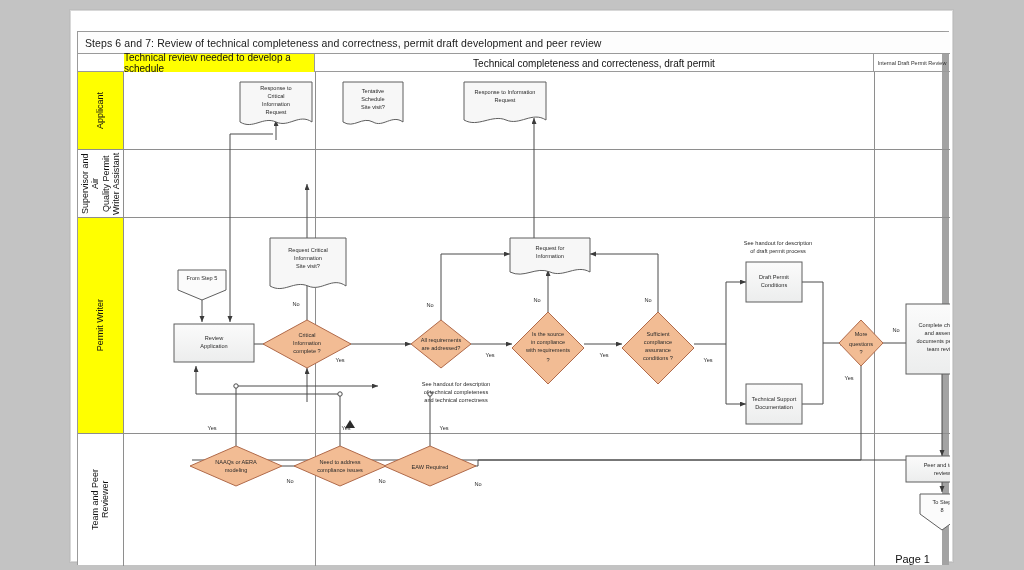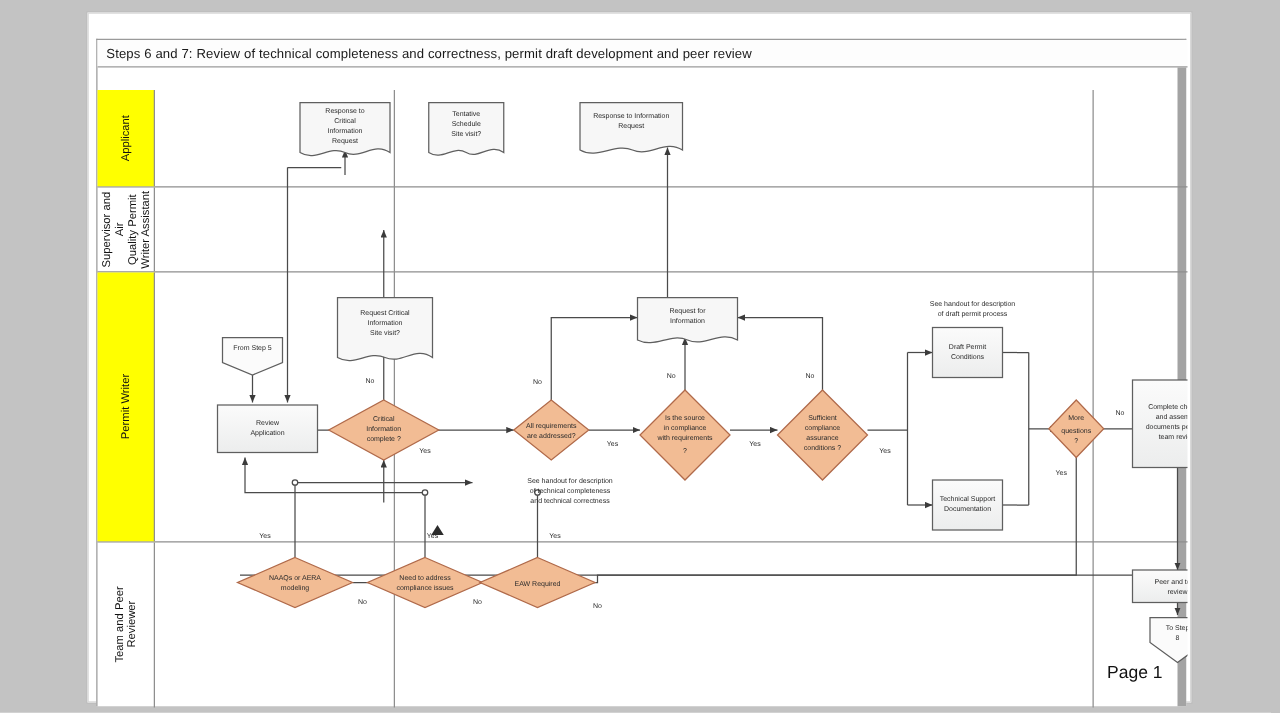--- a/index.html
+++ b/index.html
@@ -79,35 +79,46 @@
   .colsep { position: absolute; top: 0; width: 1px; background: #8e8e8e; }
 
   
   #flow { position: absolute; left: 0; top: 0; width: 872px; height: 534px; pointer-events: none; }
 
   .nodelabel { font-size: 5.6px; fill: #2b2b2b; font-family: "Liberation Sans", sans-serif; }
   .edgelabel { font-size: 5.6px; fill: #2b2b2b; font-family: "Liberation Sans", sans-serif; }
   .notelabel { font-size: 5.6px; fill: #2b2b2b; font-family: "Liberation Sans", sans-serif; }
 
   #page-num {
-    position: absolute; right: 12px; bottom: 20px;
-    font-size: 14px; color: #111;
+    position: absolute; right: 12px; bottom: 0;
+    font-size: 11px; color: #111;
   }
 </style>
 </head>
 <body>
 
 <div id="root">
   <div id="page-shell">
     <div id="page-inner">
 
       <div id="title-bar">
         <span>Steps 6 and 7: Review of technical completeness and correctness, permit draft development and peer review</span>
       </div>
 
+      <div id="phase-row">
+        <div class="phase yellow" style="left:46px;width:191px;">
+          <span>Technical review needed to develop a schedule</span>
+        </div>
+        <div class="phase" style="left:237px;width:559px;">
+          <span>Technical completeness and correcteness, draft permit</span>
+        </div>
+        <div class="phase tiny" style="left:796px;width:76px;border-right:none;">
+          <span>Internal Draft Permit Review</span>
+        </div>
+      </div>
 
       <div id="lanes">
         <div class="lane" style="top:0px;height:78px;">
           <div class="lane-head yellow">
             <span>Applicant</span>
           </div>
           <div class="lane-body"></div>
         </div>
         <div class="lane" style="top:78px;height:68px;">
           <div class="lane-head">

